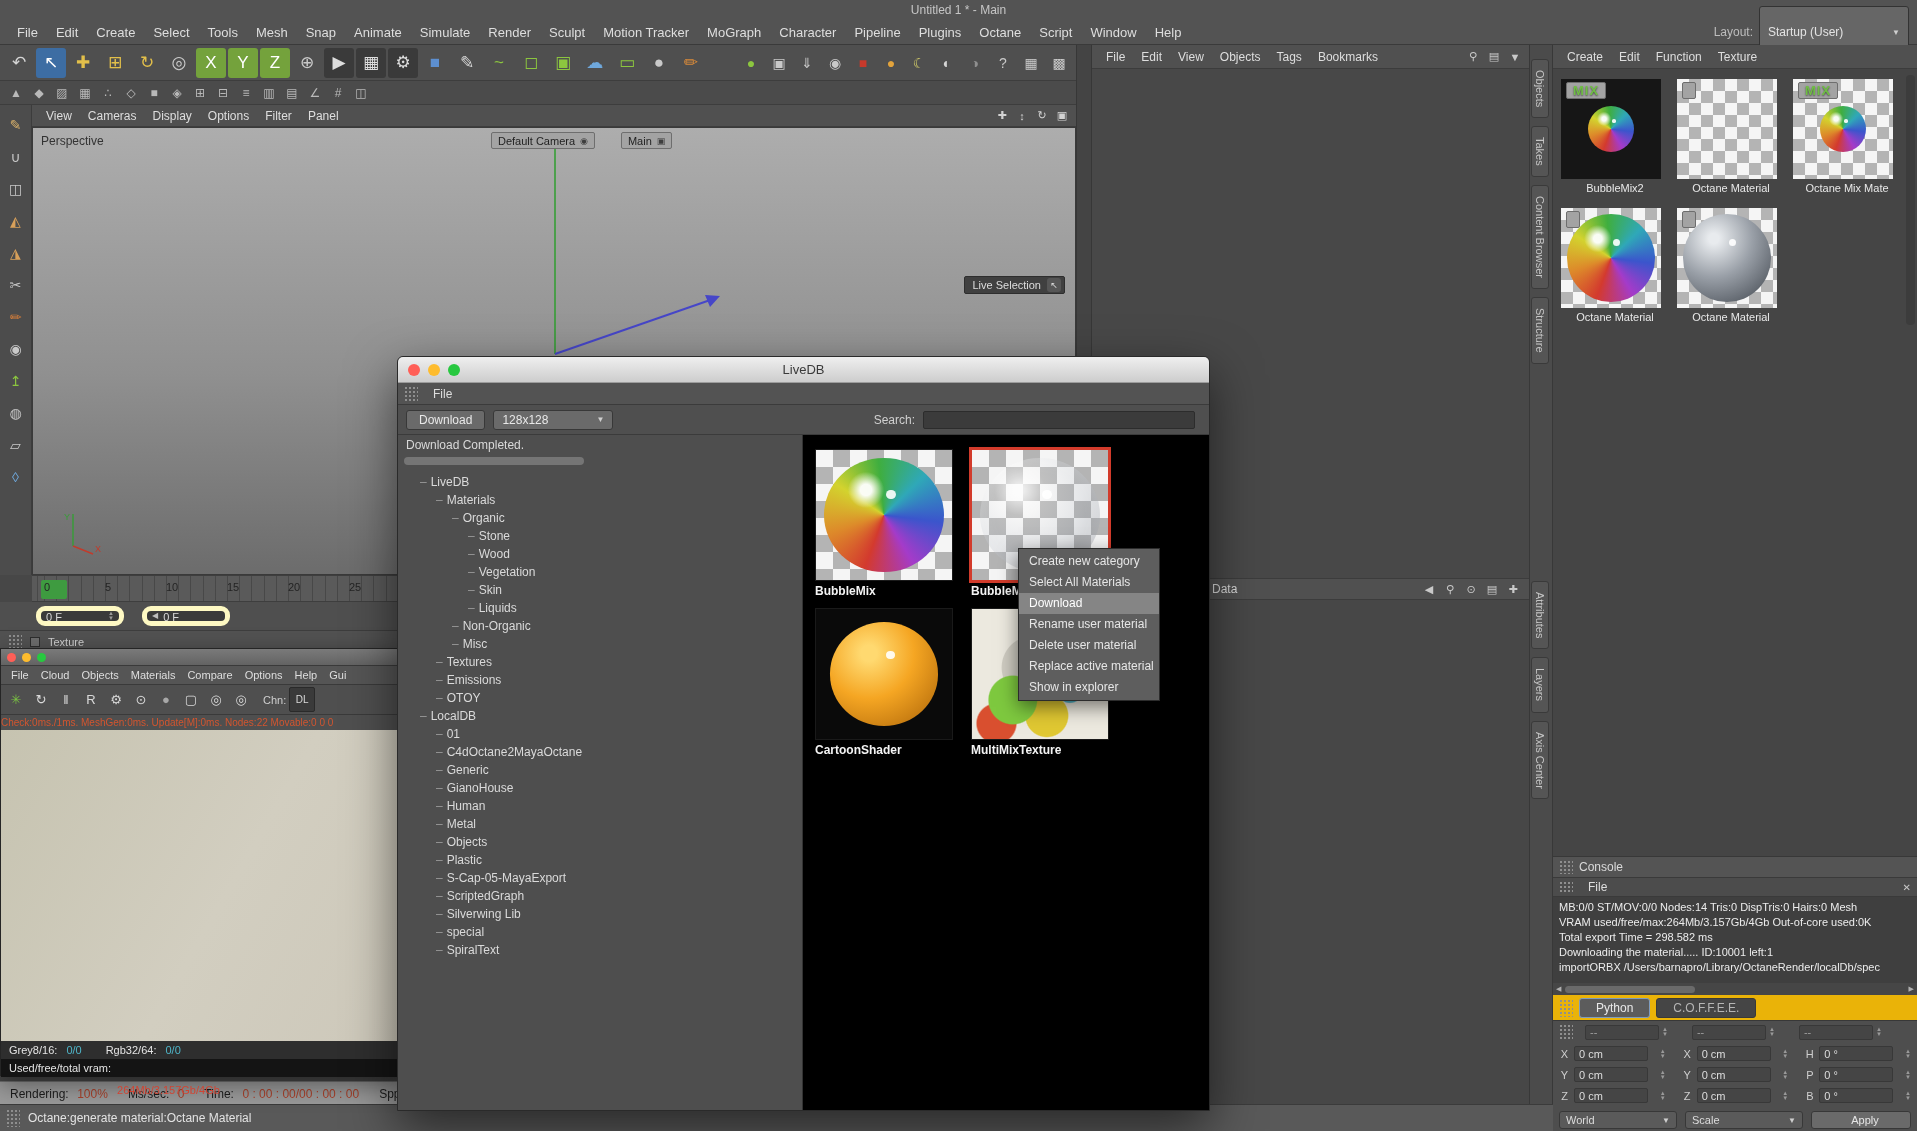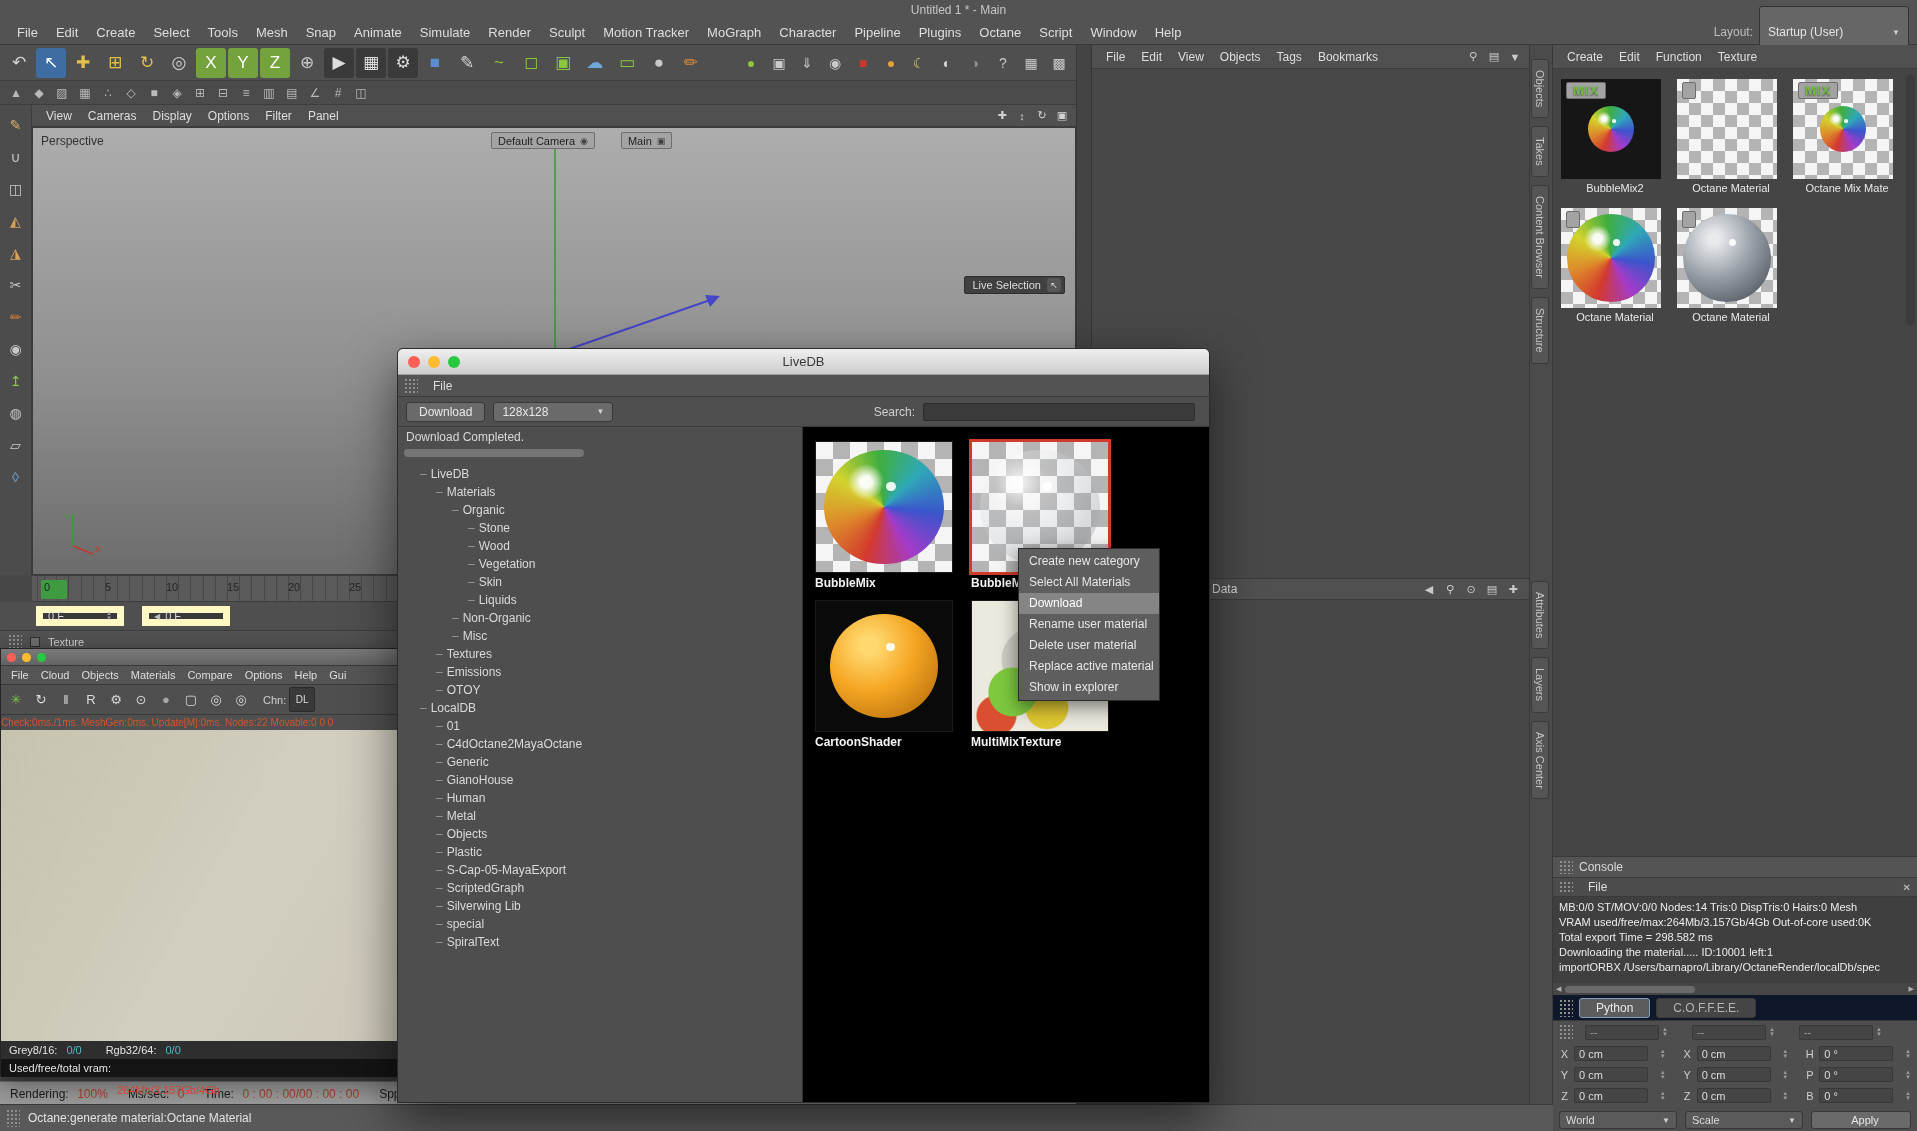--- a/index.html
+++ b/index.html
@@ -62,22 +62,22 @@
               border-top:1px solid #3e3e3e; border-bottom:1px solid #3e3e3e; overflow:hidden; }
   .ruler { position:absolute; inset:0;
            background-image:repeating-linear-gradient(90deg, rgba(30,30,30,.30) 0 1px, transparent 1px 12.2px);
            background-position:12px 0; }
   .tl-chip { position:absolute; left:9px; top:4px; width:26px; height:19px; background:#3e9b40; border-radius:2px; }
   .ticks { position:absolute; left:12px; top:5px; display:flex; }
   .tick { width:61px; font-size:11px; color:#242424; }
 
   .framebar { position:absolute; left:0; top:602px; width:1076px; height:28px; background:#4f4f4f;
               display:flex; align-items:center; gap:18px; padding-left:36px; }
-  .ffield { width:88px; height:20px; background:#3a3a3a; border:7px solid #fef9c3; border-radius:0;
-            display:flex; align-items:center; gap:5px; padding:0 5px; color:#d9d9d9; font-size:11px; }
+  .ffield { width:88px; height:20px; background:#3a3a3a; border:5px solid #fef9c3; border-radius:9px;
+            display:flex; align-items:flex-start; gap:5px; padding:0 5px; color:#d9d9d9; font-size:11px; }
   .stp { margin-left:auto; display:flex; flex-direction:column; align-items:center; }
   .stp i { font-style:normal; font-size:6px; line-height:5px; color:#9a9a9a; display:block; }
   .ffield .larr { font-size:8px; color:#bdbdbd; }
 
   .texrow { position:absolute; left:0; top:630px; width:1076px; height:22px; background:#525252;
             border-top:1px solid #3e3e3e; display:flex; align-items:center; gap:8px; padding-left:8px; }
   .checkbox { width:10px; height:10px; background:#6e6e6e; border:1px solid #2e2e2e; }
   .texrow .lbl { font-size:11px; color:#d0d0d0; }
 
   .grip { width:14px; height:70%; flex:none;
@@ -165,21 +165,21 @@
   .con-title { height:20px; background:#545454; display:flex; align-items:center; gap:6px; padding:0 6px;
                font-size:12px; color:#dadada; }
   .con-menu { height:20px; background:#4c4c4c; border-top:1px solid #3a3a3a; border-bottom:1px solid #3a3a3a;
               display:flex; align-items:center; gap:6px; padding:0 6px; font-size:12px; color:#d8d8d8; }
   .con-close { margin-left:auto; font-size:10px; color:#c9c9c9; }
   .con-body { height:86px; overflow:hidden; padding:3px 6px; font-size:11px; line-height:15px;
               color:#ececec; white-space:nowrap; }
   .con-scroll { height:12px; background:#464646; display:flex; align-items:center; padding:0 3px; }
   .con-scroll .sarr { font-size:7px; color:#b0b0b0; }
   .con-scroll .sthumb { width:130px; height:7px; background:#6a6a6a; border-radius:4px; margin:0 4px; }
-  .con-tabs { height:26px; background:#0f172a; display:flex; align-items:center; gap:6px; padding:0 6px; }
+  .con-tabs { height:26px; background:#eab308; display:flex; align-items:center; gap:6px; padding:0 6px; }
   .con-tab { font-size:12px; padding:2px 16px; border-radius:3px; background:#454545; color:#b5b5b5;
              border:1px solid #393939; }
   .con-tab[data-active="true"] { background:#5c5c5c; color:#e8e8e8; border-color:#7e9cc0; }
 
   
   .coordpanel { position:absolute; left:1553px; top:1020px; width:364px; height:111px; background:#4e4e4e;
                 border-top:1px solid #383838; font-size:11px; color:#d3d3d3; }
   .coord-header { height:22px; display:flex; align-items:center; gap:12px; padding:0 6px; }
   .chead { display:flex; align-items:center; gap:3px; }
   .cfield { width:74px; height:15px; background:#454545; border:1px solid #383838; border-radius:2px;
@@ -213,21 +213,21 @@
               display:flex; align-items:center; justify-content:center; font-size:10px; color:#d9d9d9; }
   .oct-perf { height:15px; background:#4f4f4f; font-size:10px; line-height:15px; color:#d2552f;
               padding:0 0; white-space:nowrap; overflow:hidden; }
   .oct-render { height:311px; background:linear-gradient(120deg,#c6c3b0,#d2cec0 55%,#cdc8ba); }
   .oct-stat1 { height:18px; background:#2e2e2e; display:flex; align-items:center; gap:24px; padding:0 8px; font-size:11px; }
   .oct-stat1 .sl { color:#e4e4e4; } .oct-stat1 .sv { color:#4fb6c9; margin-left:6px; }
   .oct-stat2 { height:18px; background:#141414; display:flex; align-items:center; gap:6px; padding:0 8px; font-size:11px; }
   .oct-stat2 .sl { color:#e4e4e4; } .oct-stat2 .sv { color:#d04433;margin-top:44px; }
 
   
-  .livedb { position:absolute; left:397px; top:348px; width:813px; height:755px; z-index:30;
+  .livedb { position:absolute; left:397px; top:356px; width:813px; height:755px; z-index:30;
             background:#4e4e4e; border:1px solid #2a2a2a; border-radius:6px 6px 0 0;
             box-shadow:0 18px 50px rgba(0,0,0,.55); display:flex; flex-direction:column; }
   .db-title { height:26px; flex:none; background:linear-gradient(#efefef,#cdcdcd); border-bottom:1px solid #9c9c9c;
               border-radius:5px 5px 0 0; position:relative; display:flex; align-items:center; justify-content:center;
               font-size:13px; color:#3a3a3a; }
   .db-lights { position:absolute; left:10px; top:7px; display:flex; gap:8px; }
   .db-menu { height:22px; flex:none; background:#535353; border-bottom:1px solid #3b3b3b; display:flex;
              align-items:center; gap:6px; padding:0 6px; font-size:12px; color:#dcdcdc; }
   .db-toolbar { height:30px; flex:none; background:#4f4f4f; border-bottom:1px solid #3b3b3b; display:flex;
                 align-items:center; gap:8px; padding:0 8px; }

